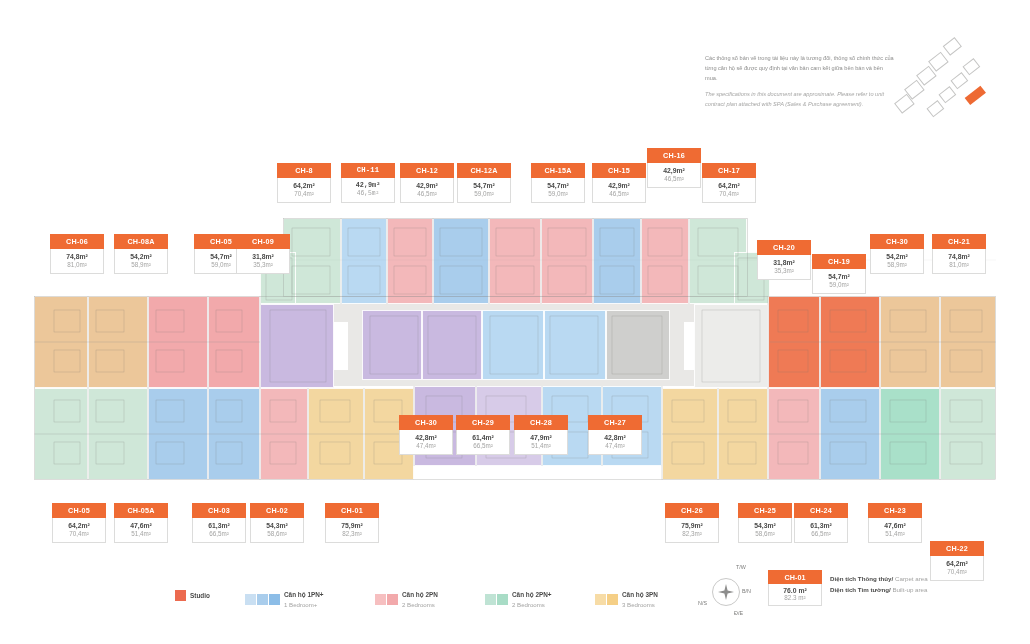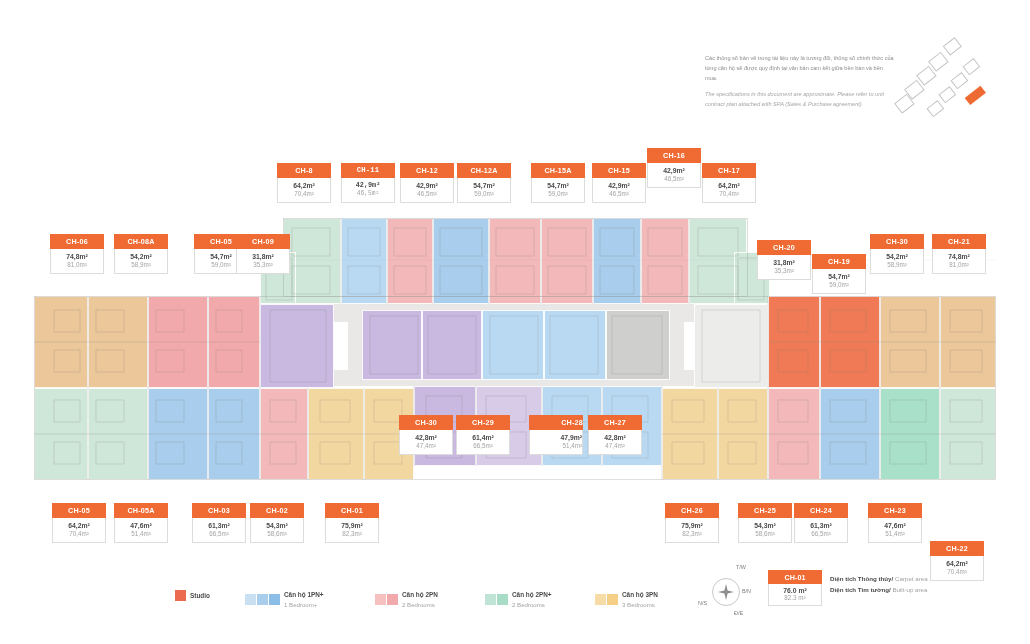--- a/index.html
+++ b/index.html
@@ -409,21 +409,21 @@
           <div class="b">47,4m²</div>
         </div>
       </div>
       <div class="lbl" style="left: 456px; top: 415px;">
         <div class="tag">CH-29</div>
         <div class="box">
           <div class="a">61,4m²</div>
           <div class="b">66,5m²</div>
         </div>
       </div>
-      <div class="lbl" style="left: 529px; top: 415px; text-align: right;">
+      <div class="lbl" style="left: 514px; top: 415px;">
         <div class="tag">CH-28</div>
         <div class="box">
           <div class="a">47,9m²</div>
           <div class="b">51,4m²</div>
         </div>
       </div>
       <div class="lbl" style="left: 588px; top: 415px;">
         <div class="tag">CH-27</div>
         <div class="box">
           <div class="a">42,8m²</div>

